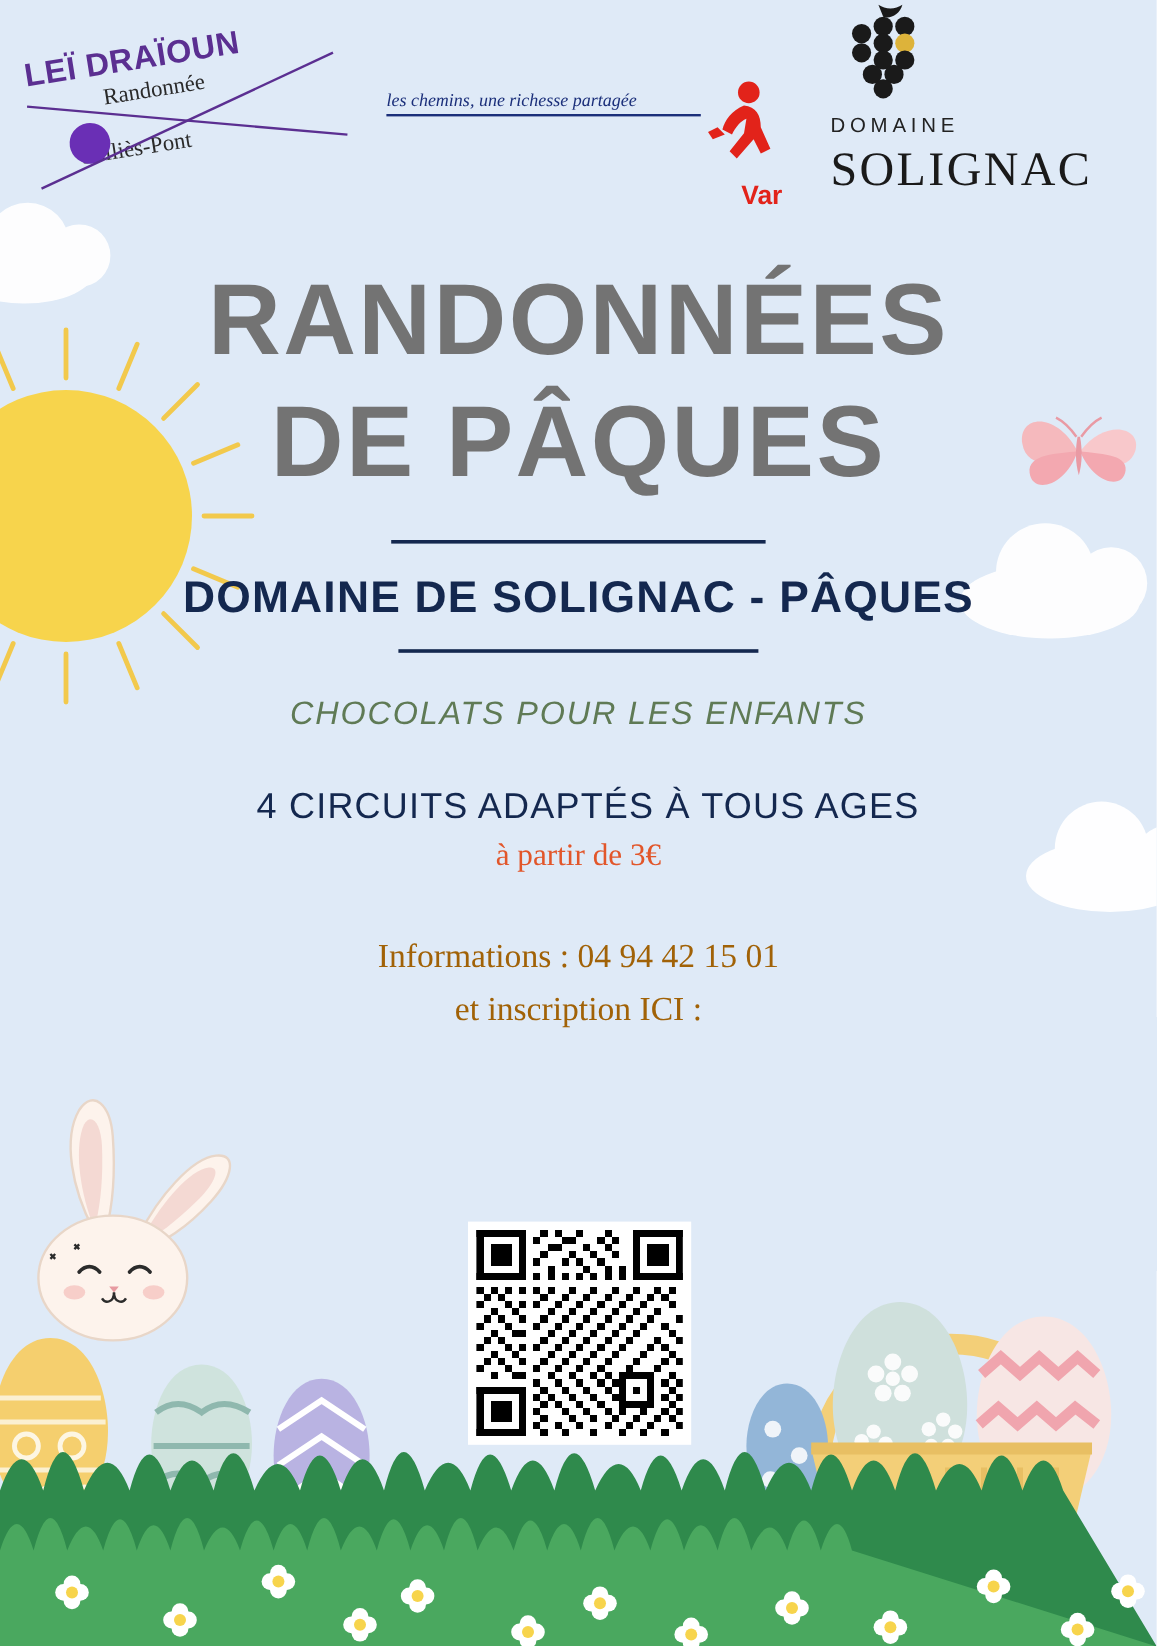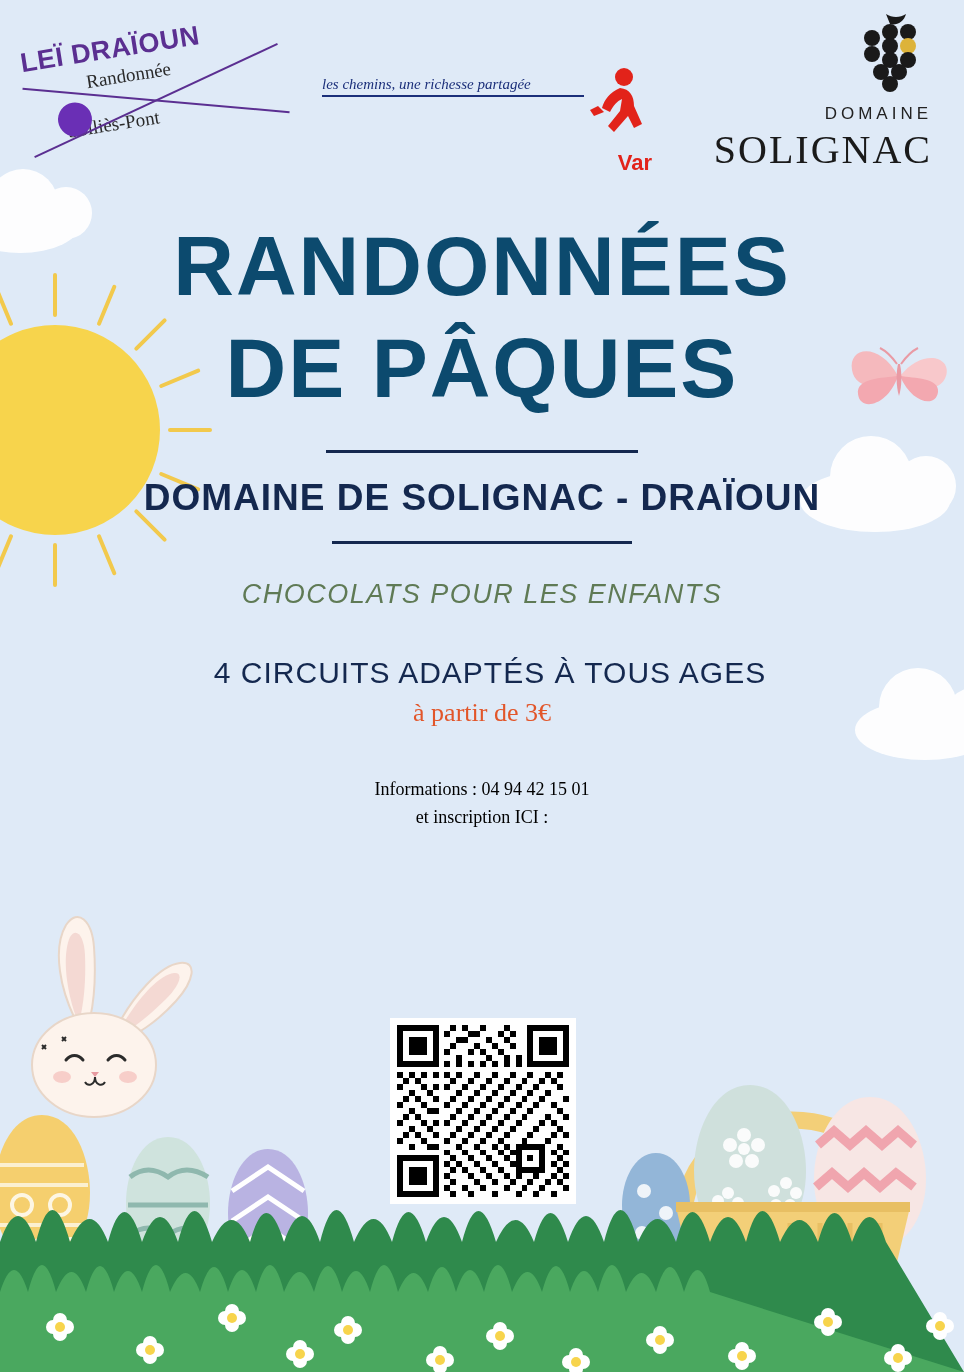--- a/index.html
+++ b/index.html
@@ -109,22 +109,22 @@
     font-style: italic; font-size: 15px; color: #1b2f7a; margin-top: 4px;
   }
   .ff-under { width: 262px; height: 2px; background: #1b2f7a; margin-top: 2px; }
   .ff-var {
     position: absolute; right: 0px; top: 78px;
     font-size: 22px; font-weight: bold; color: #e2231a;
   }
   .ff-runner { position: absolute; left: 268px; top: -6px; }
 
   .logo-solignac {
-    position: absolute; right: 32px; top: 12px; width: 240px; height: 160px;
-    text-align: right;
+    position: absolute; right: 32px; top: 2px; width: 240px; height: 160px;
+    text-align: left;
   }
   .sol-dom {
     font-size: 17px; letter-spacing: 4px; color: #222; margin-top: 6px;
   }
   .sol-name {
     font-family: "Liberation Serif", serif;
     font-size: 40px; letter-spacing: 2px; color: #1a1a1a; margin-top: 2px;
   }
 
   
@@ -132,21 +132,21 @@
     position: absolute; left: 0; top: 215px; width: 100%;
     text-align: center;
     color: #132a57;
   }
   .title {
     font-family: "Liberation Sans", sans-serif;
     font-weight: bold;
     font-size: 84px;
     line-height: 1.22;
     letter-spacing: 2px;
-    color: #0c4a6e;
+    color: #737373;
     padding: 0 40px;
   }
   .rule {
     width: 312px; height: 3px; background: #14284f;
     margin: 30px auto 24px auto;
   }
   .rule.short { width: 300px; margin: 22px auto 30px auto; }
   .date {
     font-family: "Liberation Sans", sans-serif;
     font-weight: bold; font-size: 45px; letter-spacing: 2px; color: #14284f;
@@ -167,21 +167,21 @@
     font-size: 30px; letter-spacing: 1px; color: #14284f;
     margin-top: 42px;
     padding-left: 16px;
   }
   .price {
     font-family: "Liberation Serif", serif;
     font-size: 26px; color: #e2562a; margin-top: 8px;
   }
   .infos {
     font-family: "Liberation Serif", serif;
-    font-size: 18px; color: #000000; margin-top: 48px; line-height: 1.55;
+    font-size: 28px; color: #a16207; margin-top: 48px; line-height: 1.55;
   }
 
   
   .qr-wrap {
     position: absolute; left: 390px; top: 1018px;
     width: 186px; height: 186px; background: #ffffff; padding: 7px;
   }
   .qr { width: 100%; height: 100%; display: block; }
 
   
@@ -280,21 +280,21 @@
   </div>
 
   <div class="content">
     <div class="title">
       <div>RANDONNÉES</div>
       <div>DE PÂQUES</div>
     </div>
 
     <div class="rule"></div>
 
-    <div class="place">DOMAINE DE SOLIGNAC - DRAÏOUN</div>
+    <div class="place">DOMAINE DE SOLIGNAC - PÂQUES</div>
 
     <div class="rule short"></div>
 
     <div class="green">
       <div>CHOCOLATS POUR LES ENFANTS</div>
     </div>
 
     <div class="circuits">4 CIRCUITS ADAPTÉS À TOUS AGES</div>
     <div class="price">à partir de 3€</div>
 

